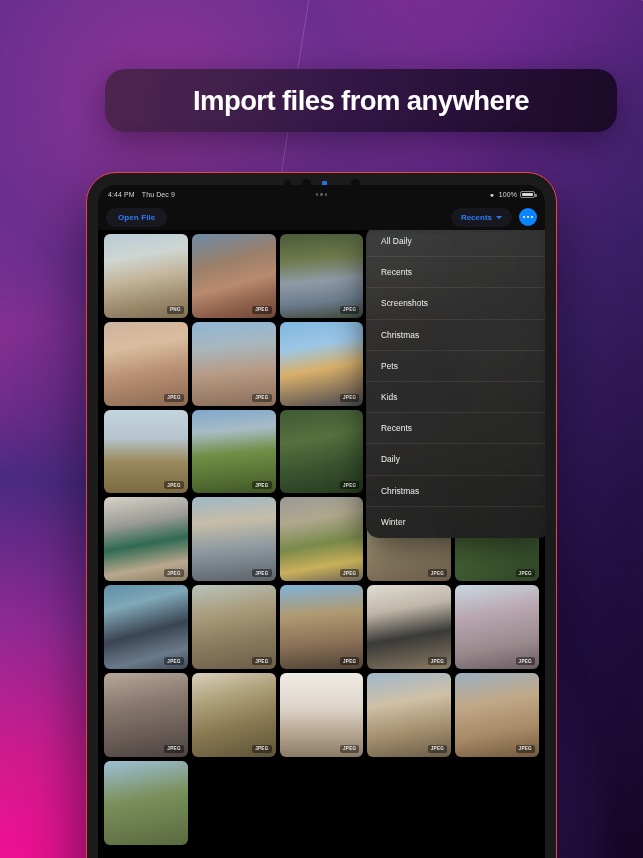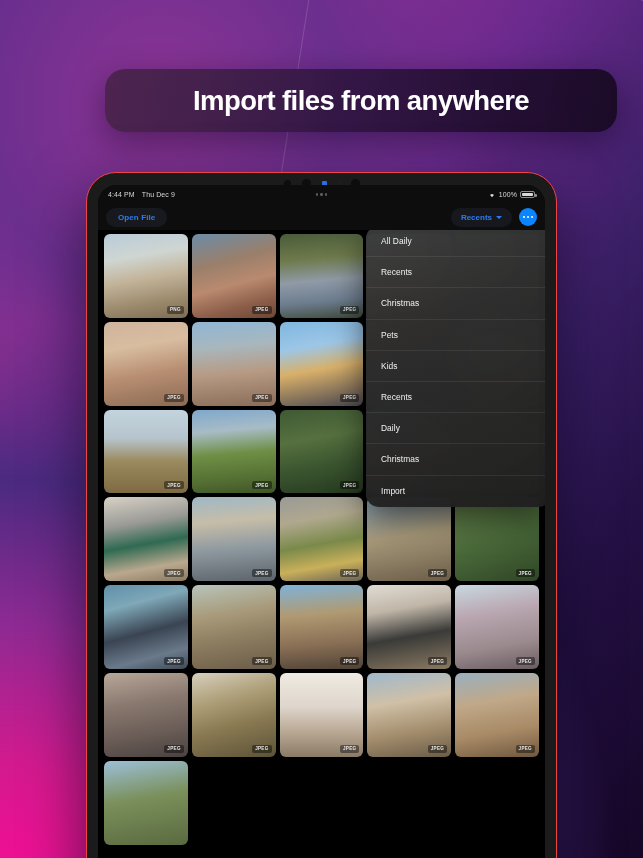--- a/index.html
+++ b/index.html
@@ -421,38 +421,41 @@
         </div>
 
       <div id="menu">
           <div class="mi">
             <span>All Daily</span>
           </div>
           <div class="mi">
             <span>Recents</span>
           </div>
           <div class="mi">
+            <span>Screenshots</span>
+          </div>
+          <div class="mi">
             <span>Christmas</span>
           </div>
           <div class="mi">
             <span>Pets</span>
           </div>
           <div class="mi">
             <span>Kids</span>
           </div>
           <div class="mi">
             <span>Recents</span>
           </div>
           <div class="mi">
             <span>Daily</span>
           </div>
           <div class="mi">
             <span>Christmas</span>
           </div>
           <div class="mi">
-            <span>Import</span>
+            <span>Winter</span>
           </div>
         </div>
     </div>
 
     <div id="home-ind"></div>
   </div>
 </div>
 
 </body></html>

